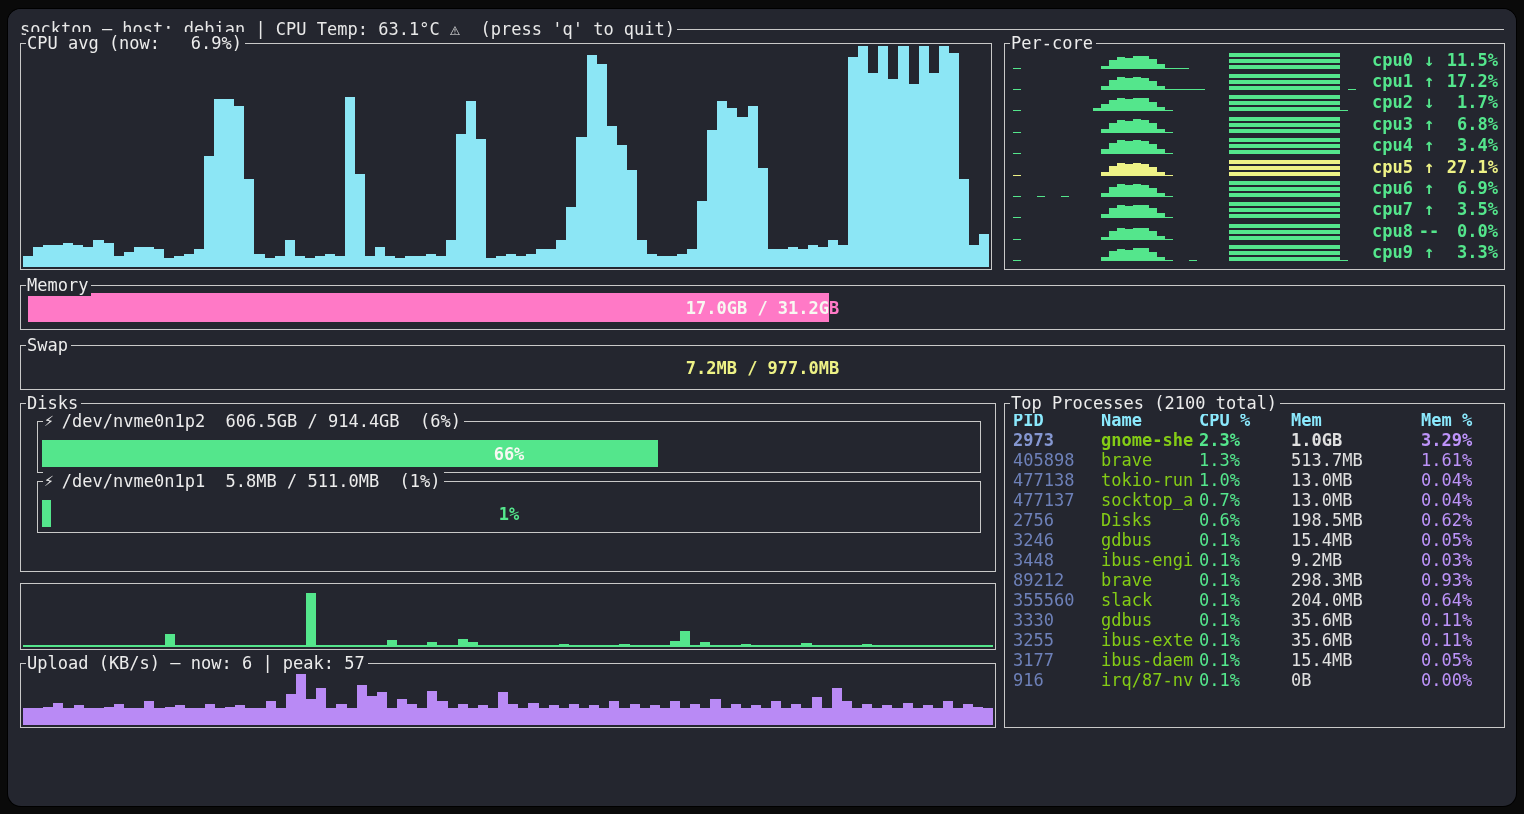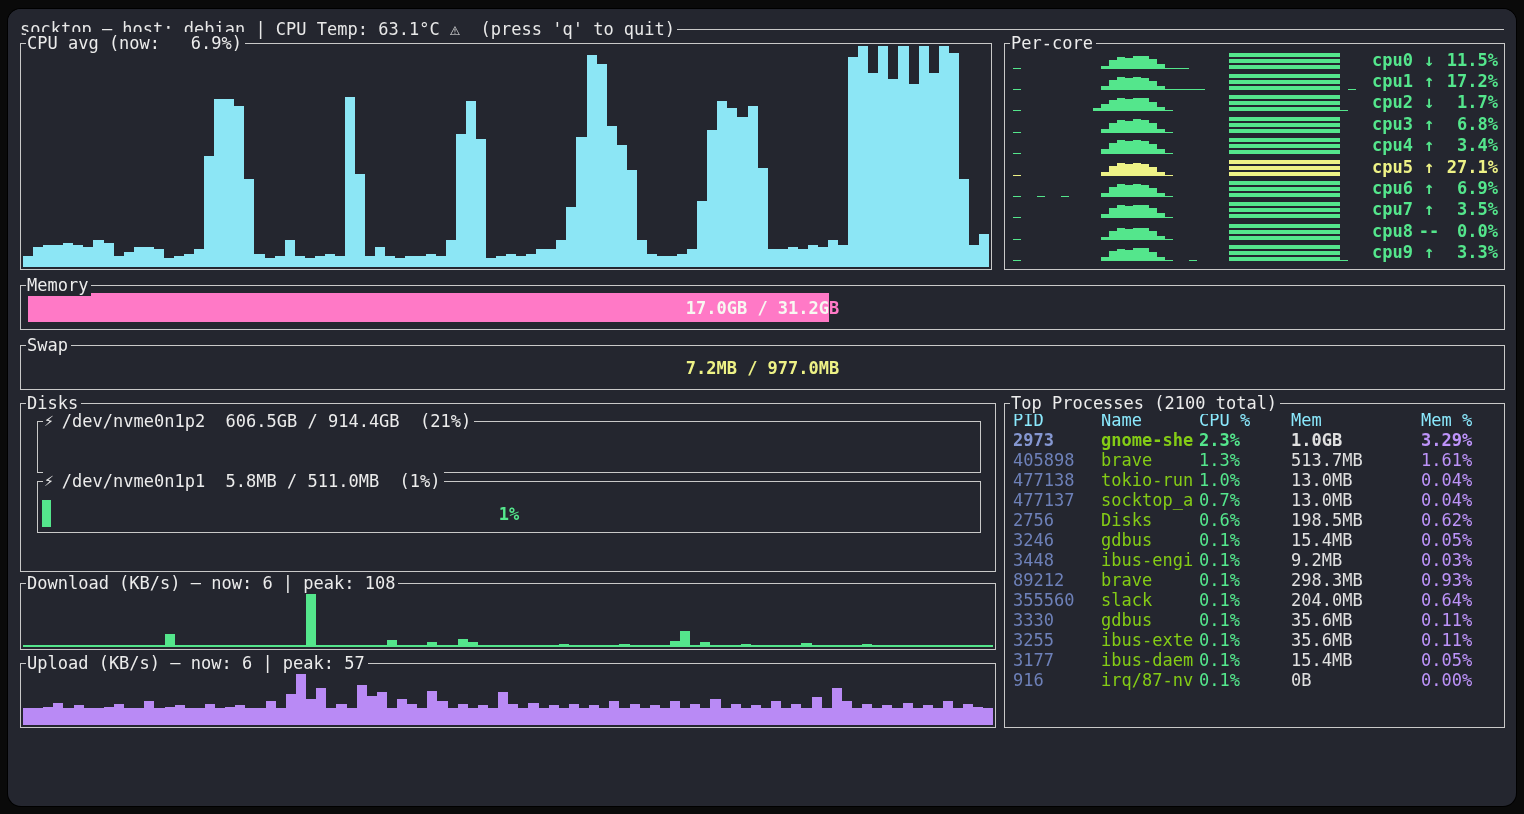--- a/index.html
+++ b/index.html
@@ -32,21 +32,21 @@
   .core-val{flex:1;text-align:right;}
   
   .gauge{position:absolute;overflow:hidden;}
   .gfill{position:absolute;left:0;top:0;bottom:0;}
   .glab{position:absolute;inset:0;display:flex;align-items:center;justify-content:center;
         font-weight:700;white-space:pre;}
   
   .ptable{position:absolute;inset:6px 6px 4px 8px;display:flex;flex-direction:column;}
   .prow{display:grid;grid-template-columns:88px 98px 92px 130px 1fr;height:20px;
         line-height:20px;white-space:pre;overflow:hidden;}
-  .phead{color:#8be9fd;font-weight:400;}
+  .phead{color:#8be9fd;font-weight:700;}
   .c-pid{color:#6d80b8;}
   .c-name{color:#84cc16;}
   .c-cpu{color:#54e68c;}
   .c-mem{color:#e0e0e0;}
   .c-memp{color:#bd93f9;}
   .row-first{font-weight:700;}
   .row-first .c-pid{color:#8597d1;}
   .disk-sub{position:absolute;border:1px solid #c9c9c9;box-sizing:border-box;}
   .disk-title{display:flex;align-items:center;gap:8px;}
 </style>
@@ -675,37 +675,40 @@
           <div class="gfill" style="width: 0%; background: rgb(238, 242, 134);"></div>
           <div class="glab" style="color: rgb(238, 242, 134);">7.2MB / 977.0MB</div>
         </div>
     </div>
 
     <div class="panel" style="left:12px;top:394px;width:976px;height:169px;">
       <span class="ptitle">Disks</span>
 
       <div class="disk-sub" style="left:16px;top:17px;width:944px;height:52px;">
         <span class="ptitle disk-title">
-          <span style="font-family:'DejaVu Sans',sans-serif;font-size:14px;">⚡</span><span>/dev/nvme0n1p2  606.5GB / 914.4GB  (21%)</span>
+          <span style="font-family:'DejaVu Sans',sans-serif;font-size:14px;">⚡</span><span>/dev/nvme0n1p2  606.5GB / 914.4GB  (6%)</span>
         </span>
+        <div id="disk1-gauge" class="gauge" style="left:4px;right:4px;top:18px;bottom:5px;">
+            <div class="gfill" style="width: 66%; background: rgb(84, 230, 140);"></div>
+            <div class="glab" style="color: rgb(248, 248, 242);">66%</div>
+          </div>
       </div>
 
       <div class="disk-sub" style="left:16px;top:77px;width:944px;height:52px;">
         <span class="ptitle disk-title">
           <span style="font-family:'DejaVu Sans',sans-serif;font-size:14px;">⚡</span><span>/dev/nvme0n1p1  5.8MB / 511.0MB  (1%)</span>
         </span>
         <div id="disk2-gauge" class="gauge" style="left:4px;right:4px;top:18px;bottom:5px;">
             <div class="gfill" style="width: 1%; background: rgb(84, 230, 140);"></div>
             <div class="glab" style="color: rgb(84, 230, 140);">1%</div>
           </div>
       </div>
     </div>
 
     <div class="panel" style="left:12px;top:574px;width:976px;height:67px;">
-      <span class="ptitle">Download (KB/s) — now: 6 | peak: 108</span>
       <div id="dl-chart" class="chart" style="inset:6px 2px 2px 2px;">
           <div class="bar" style="height: 2px; background: rgb(84, 230, 140);"></div>
           <div class="bar" style="height: 2px; background: rgb(84, 230, 140);"></div>
           <div class="bar" style="height: 2px; background: rgb(84, 230, 140);"></div>
           <div class="bar" style="height: 2px; background: rgb(84, 230, 140);"></div>
           <div class="bar" style="height: 2px; background: rgb(84, 230, 140);"></div>
           <div class="bar" style="height: 2px; background: rgb(84, 230, 140);"></div>
           <div class="bar" style="height: 2px; background: rgb(84, 230, 140);"></div>
           <div class="bar" style="height: 2px; background: rgb(84, 230, 140);"></div>
           <div class="bar" style="height: 2px; background: rgb(84, 230, 140);"></div>

